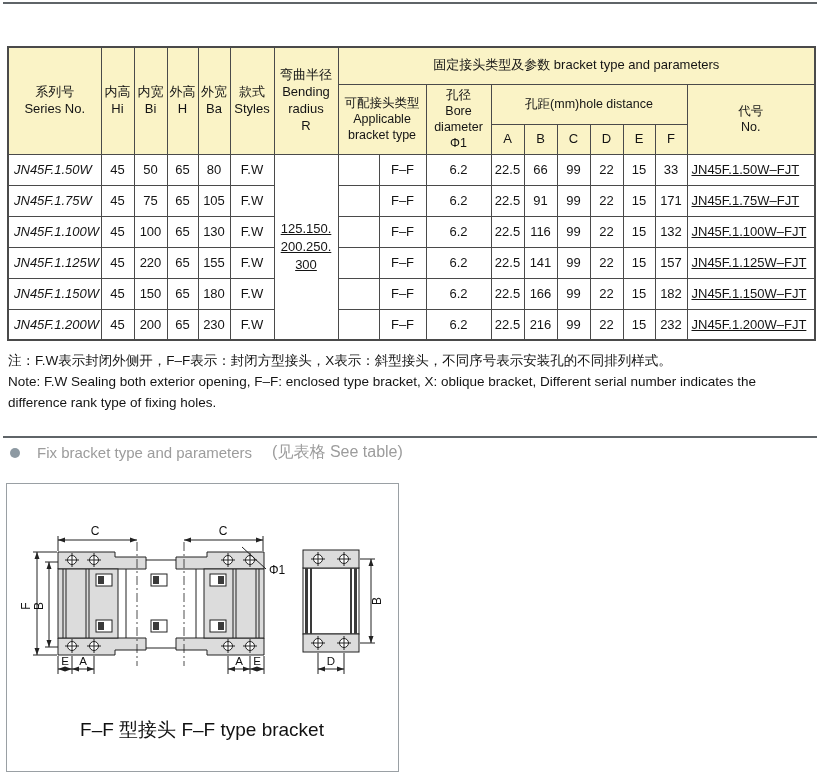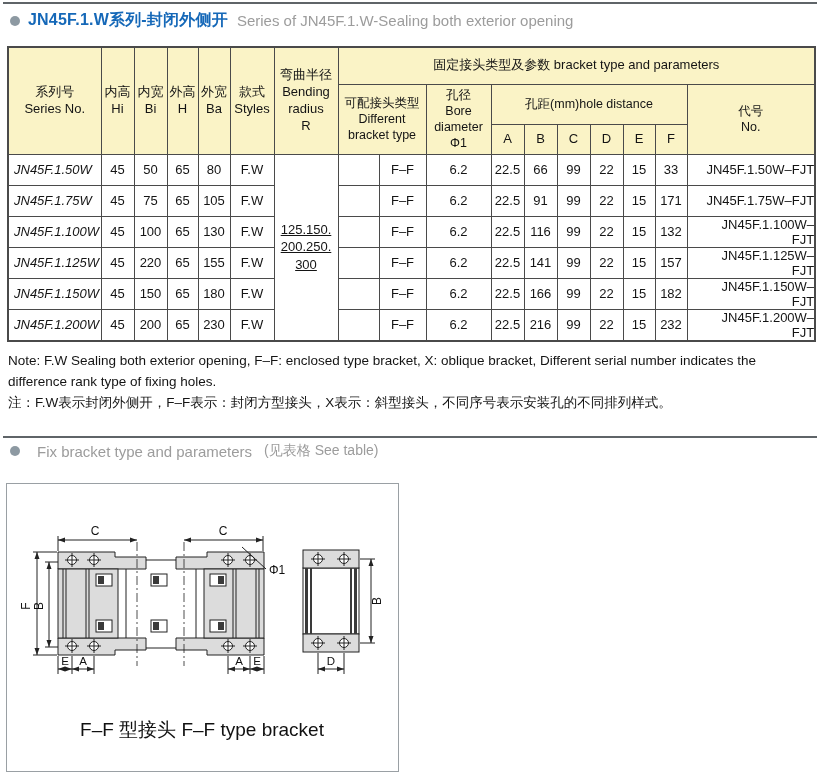--- a/index.html
+++ b/index.html
@@ -9,33 +9,33 @@
   .rule { position:absolute; left:3px; right:3px; border-top:2px solid #5f6468; }
   .top-rule { top:2px; }
   .sec2-rule { top:436px; }
 
   .sec-header { position:absolute; left:10px; display:flex; align-items:center; }
   .sec1-header { top:10px; }
   .sec2-header { top:442px; }
   .bullet { width:10px; height:10px; border-radius:50%; background:#8d99a2; margin-right:8px; flex:0 0 auto; }
   .title-zh { color:#1568b8; font-weight:bold; font-size:16px; letter-spacing:0.2px; }
   .title-en { color:#9c9c9c; font-size:15px; margin-left:9px; }
-  .see-table { color:#9c9c9c; font-size:14px; margin-left:12px; }
+  .see-table { color:#9c9c9c; font-size:16px; margin-left:20px; }
 
   .spec-table-wrap { position:absolute; top:46px; left:7px; }
   table { border-collapse:collapse; table-layout:fixed; width:807px; border:2px solid #4a4a4a; }
   th, td { border:1px solid #4a4a4a; text-align:center; vertical-align:middle; padding:0; color:#141414; }
   th { background:#faf3c6; font-weight:normal; font-size:12.5px; line-height:1.3; white-space:pre-line; }
   td { background:#ffffff; font-size:13px; }
   tr.hrow1 th { height:37px; font-size:13px; }
   tr.hrow2 th { height:40px; }
   tr.hrow3 th { height:30px; font-size:13px; }
   tr.data td { height:31px; }
   td.tl { text-align:left; padding-left:5px;font-style:italic; }
-  td.code { text-align:right; padding-left:15px; }
+  td.code { text-align:left; padding-left:4px;text-decoration:underline; }
   td.bend { white-space:pre-line; line-height:1.35;text-decoration:underline; }
 
   .notes { position:absolute; top:351px; left:8px; width:808px; font-size:13.5px; line-height:1.55; color:#141414; }
 
   .diagram-box { position:absolute; top:483px; left:6px; width:393px; height:289px; border:1px solid #9aa0a4; background:#ffffff; }
   .diagram-box svg { display:block; }
 
   .ln { stroke:#222222; stroke-width:1; fill:none; }
   .grayp { fill:#dcdcdc; stroke:#222222; stroke-width:1; }
   .whitep { fill:#ffffff; stroke:#222222; stroke-width:1; }
@@ -46,25 +46,20 @@
   text.dimlbl-s { font-family:"Liberation Sans", sans-serif; font-size:11.5px; fill:#111111; }
   text.cap { font-family:"Liberation Sans", sans-serif; font-size:19px; fill:#111111; }
 </style>
 </head>
 <body>
 
 <div class="page">
 
   <div class="rule top-rule"></div>
 
-  <div class="sec-header sec1-header">
-    <span class="bullet"></span>
-    <span class="title-zh">JN45F.1.W系列-封闭外侧开</span>
-    <span class="title-en">Series of JN45F.1.W-Sealing both exterior opening</span>
-  </div>
 
   <div class="spec-table-wrap">
     <table>
       <colgroup>
         <col style="width:93px">
           <col style="width:33px">
           <col style="width:33px">
           <col style="width:31px">
         <col style="width:32px">
           <col style="width:44px">
@@ -95,21 +90,21 @@
         <th rowspan="3">款式
 Styles</th>
         <th rowspan="3">弯曲半径
 Bending
 radius
 R</th>
         <th colspan="10">固定接头类型及参数 bracket type and parameters</th>
       </tr>
       <tr class="hrow2">
         <th colspan="2" rowspan="2">可配接头类型
-Different
+Applicable
 bracket type</th>
         <th rowspan="2">孔径
 Bore diameter
 Φ1</th>
         <th colspan="6">孔距(mm)hole distance</th>
         <th rowspan="2">代号
 No.</th>
       </tr>
       <tr class="hrow3">
         <th>A</th>
@@ -229,22 +224,22 @@
         <td>22</td>
         <td>15</td>
         <td>232</td>
         <td class="code">JN45F.1.200W–FJT</td>
       </tr>
     </tbody>
       </table>
   </div>
 
   <div class="notes">
+    <p>注：F.W表示封闭外侧开，F–F表示：封闭方型接头，X表示：斜型接头，不同序号表示安装孔的不同排列样式。</p>
     <p>Note: F.W Sealing both exterior opening, F–F: enclosed type bracket, X: oblique bracket, Different serial number indicates the difference rank type of fixing holes.</p>
-    <p>注：F.W表示封闭外侧开，F–F表示：封闭方型接头，X表示：斜型接头，不同序号表示安装孔的不同排列样式。</p>
   </div>
 
   <div class="rule sec2-rule"></div>
 
   <div class="sec-header sec2-header">
     <span class="bullet"></span>
     <span class="title-en">Fix bracket type and parameters</span>
     <span class="see-table">(见表格 See table)</span>
   </div>
 

